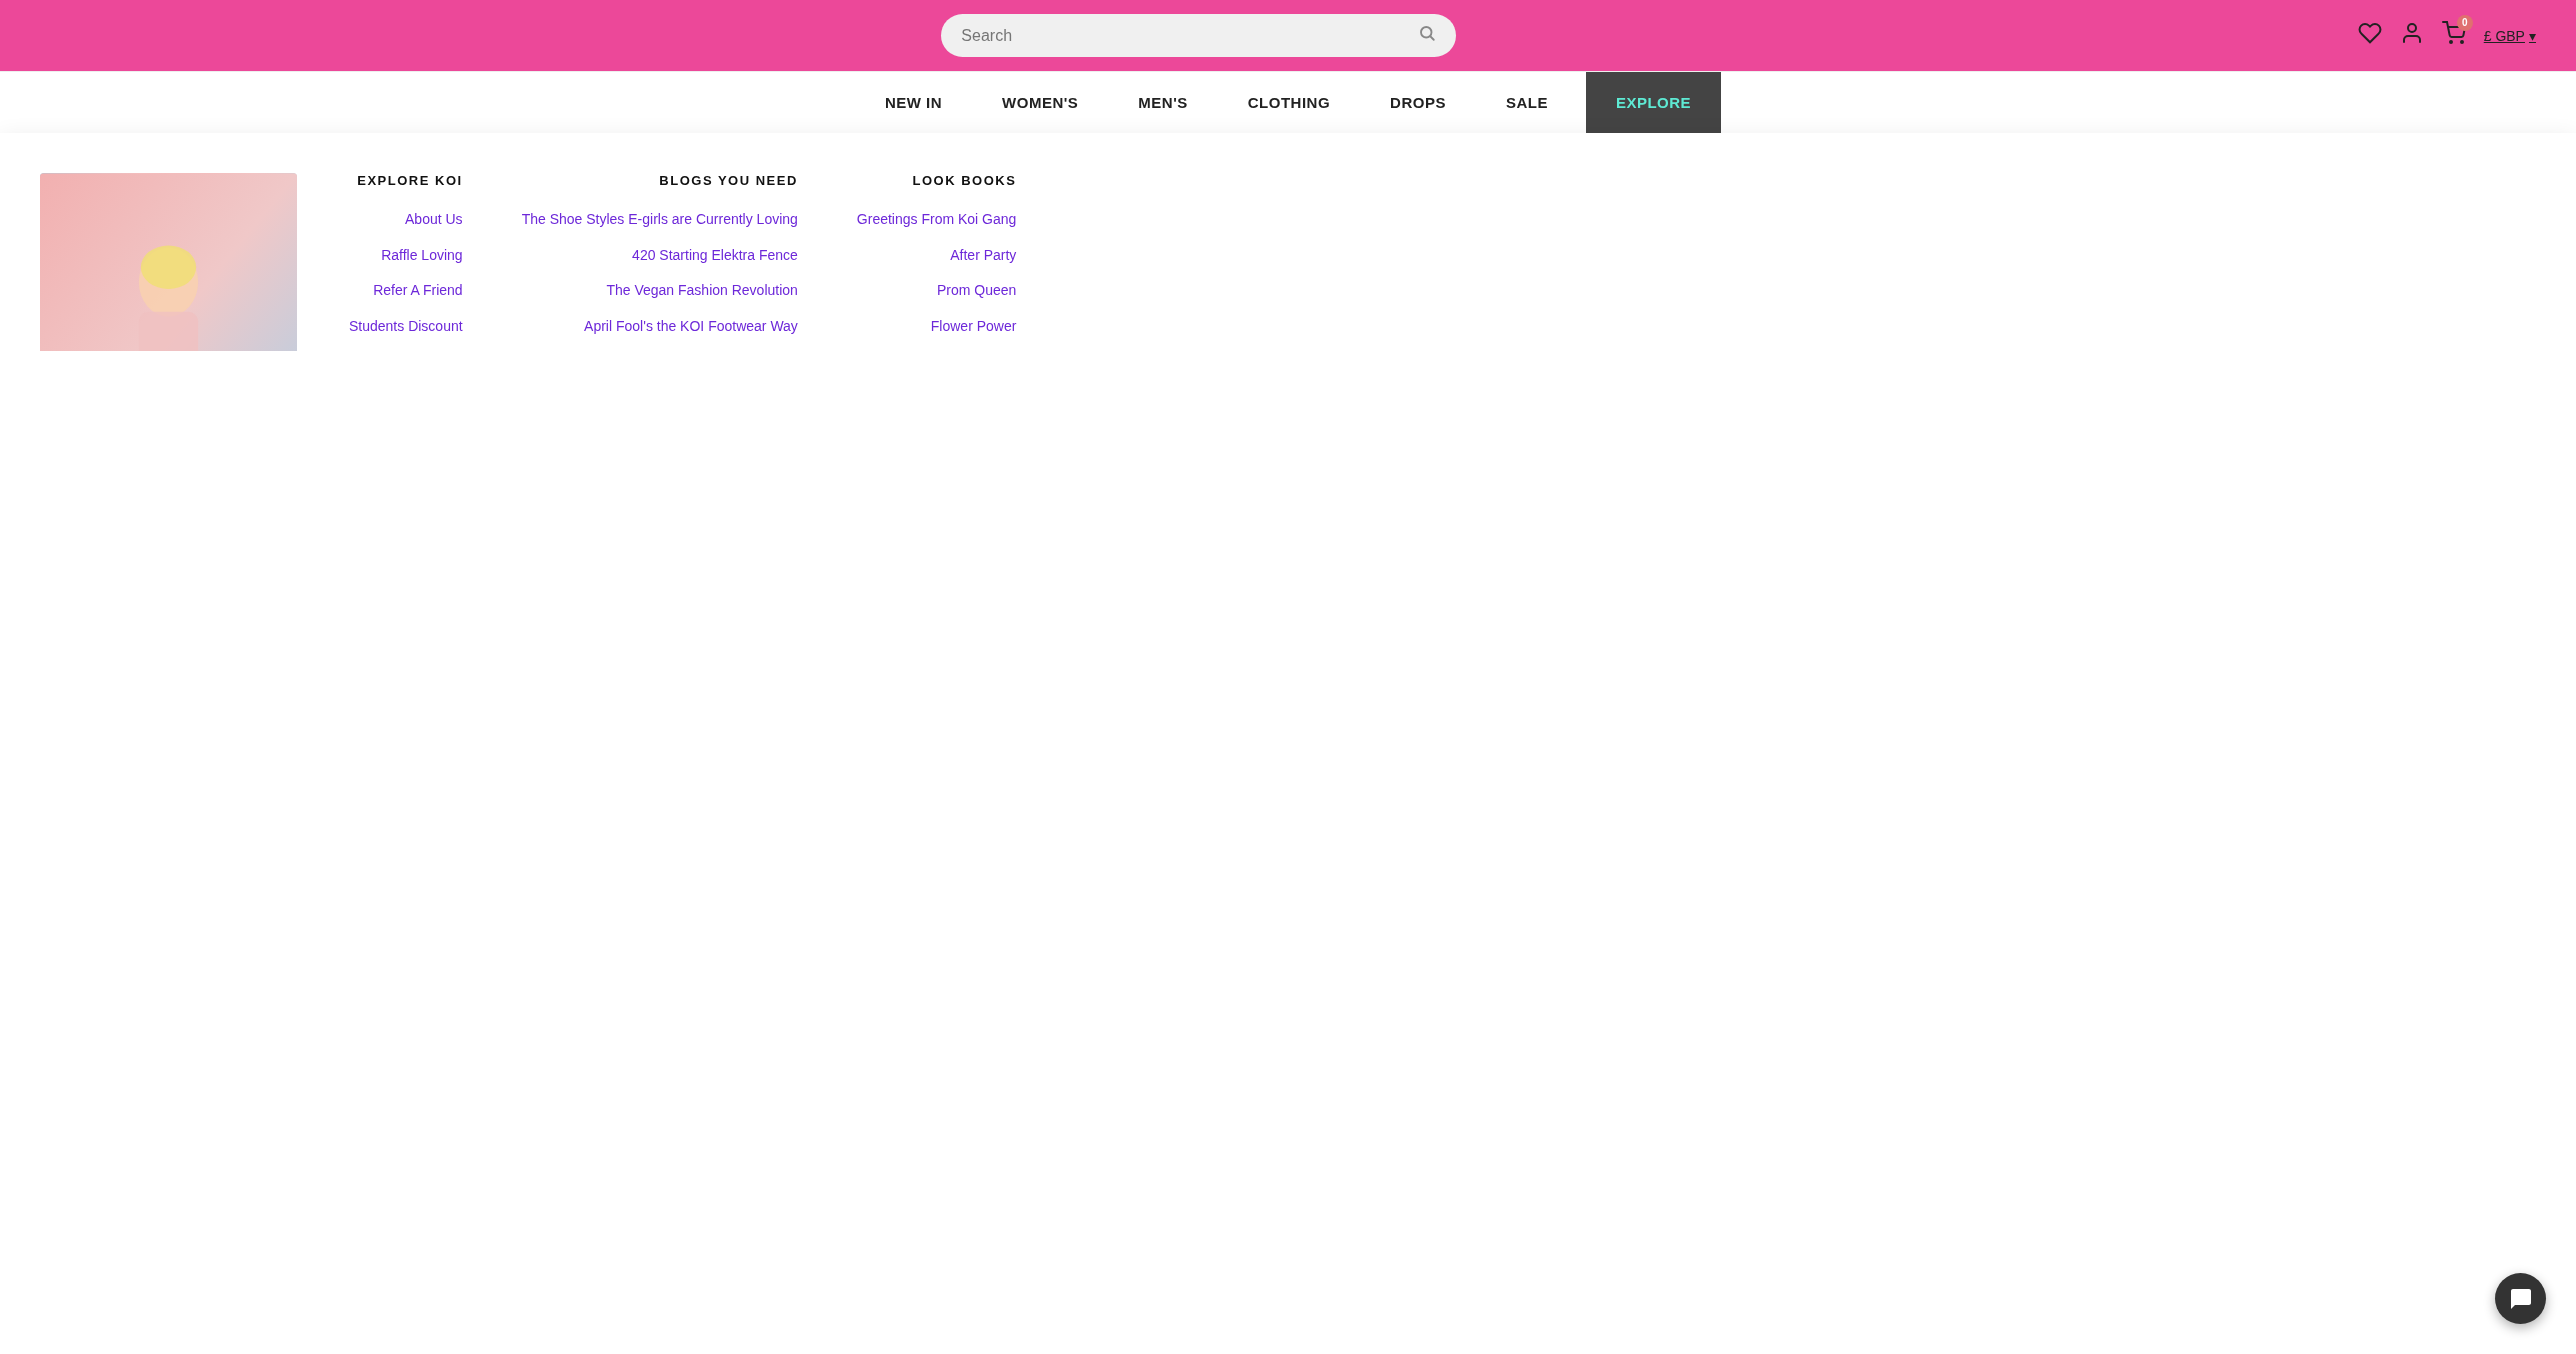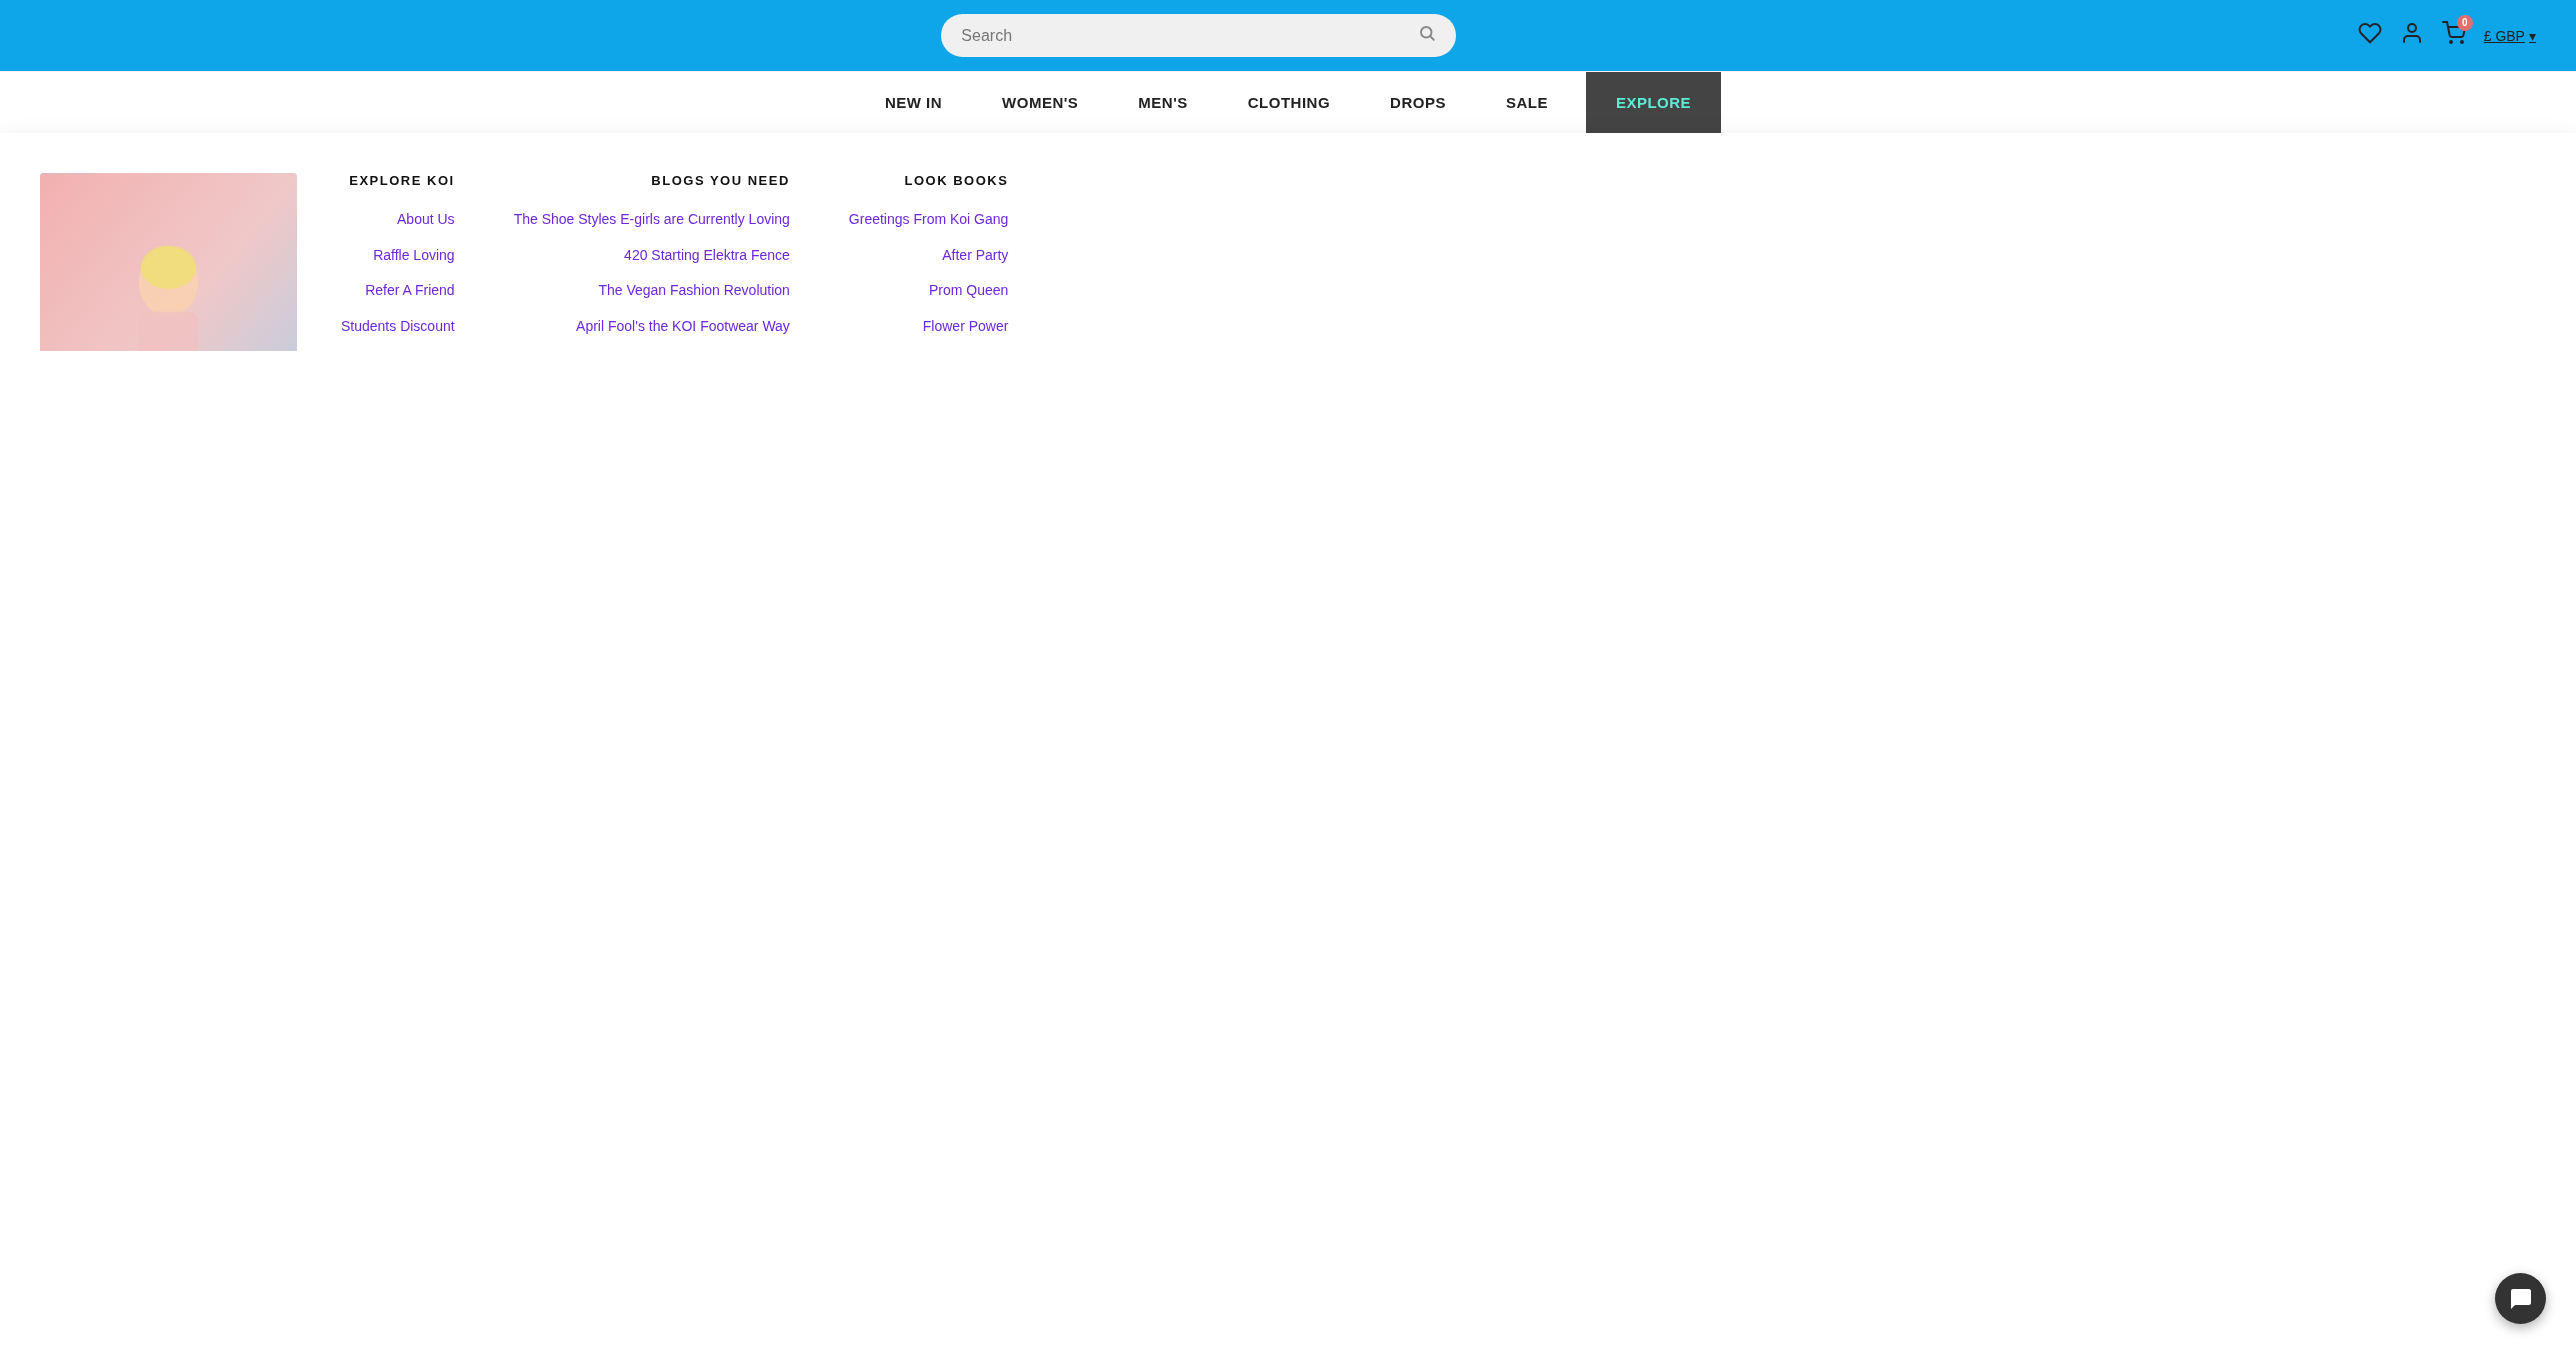--- a/index.html
+++ b/index.html
@@ -4,21 +4,21 @@
   <style>
     * { margin: 0; padding: 0; box-sizing: border-box; }
     body { font-family: Arial, Helvetica, sans-serif; background: #fff; overflow-x: hidden; }
 
     
     .header {
       display: flex;
       align-items: center;
       justify-content: space-between;
       padding: 14px 40px;
-      background: #0ea5e9;
+      background: #ec4899;
       border-bottom: 1px solid #eee;
       position: relative;
       z-index: 100;
     }
     .search-bar {
       display: flex;
       align-items: center;
       background: #f0f0f0;
       border-radius: 30px;
       padding: 10px 20px;
@@ -101,21 +101,21 @@
     
     .dropdown {
       position: absolute;
       top: 100%;
       left: 0;
       width: 100%;
       background: #fff;
       box-shadow: 0 8px 24px rgba(0,0,0,0.12);
       display: flex;
       padding: 40px;
-      gap: 4px;
+      gap: 12px;
       z-index: 200;
     }
     .dropdown-image {
       width: 257px;
       min-width: 257px;
       height: 317px;
       background: linear-gradient(135deg, #f9c7c7 0%, #b0d8e8 100%);
       border-radius: 4px;
       overflow: hidden;
       margin-right: 40px;

